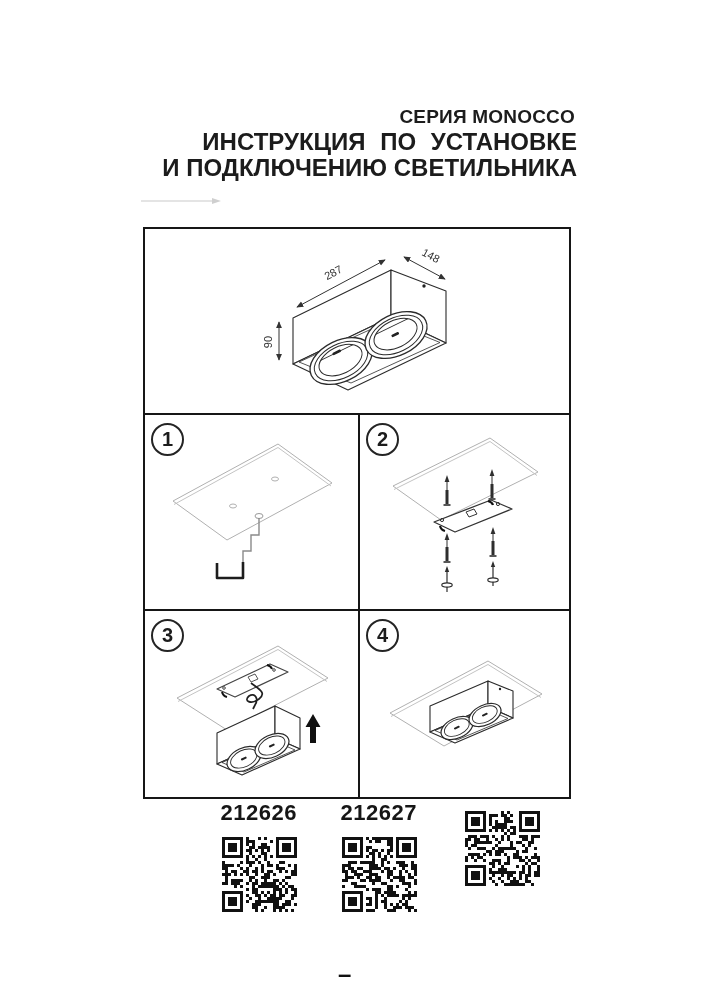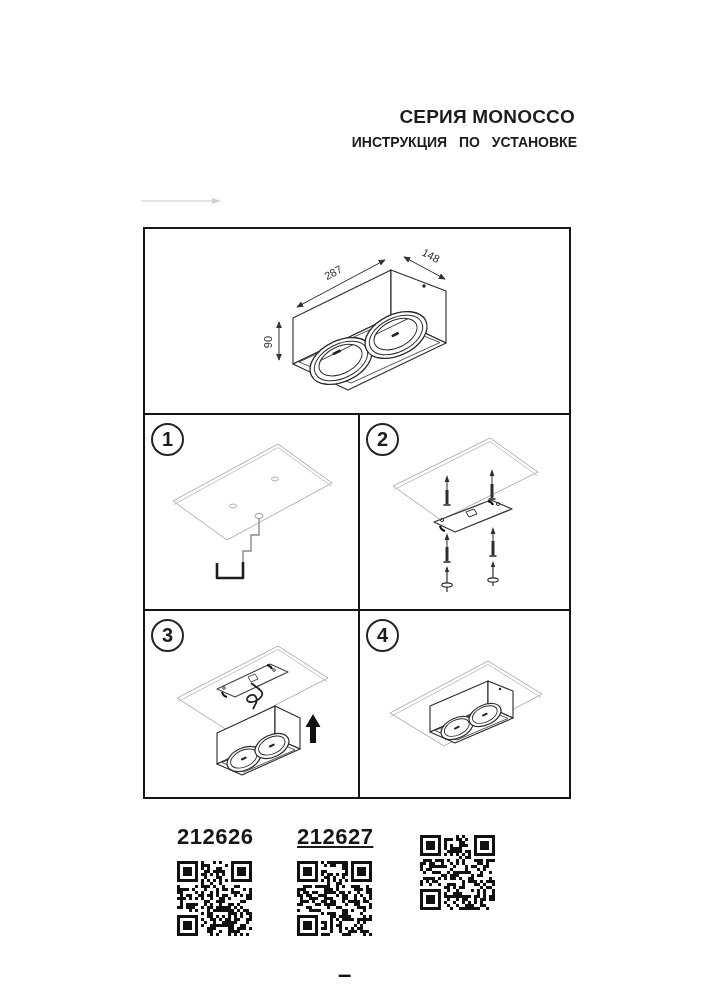--- a/index.html
+++ b/index.html
@@ -11,21 +11,21 @@
   }
   
   .hdr {
     position: absolute; top: 55px; right: 132px;
     text-align: right; font-weight: 700; font-size: 19px; line-height: 27px;
     letter-spacing: 0.2px;
     margin-top: 48px;
   }
   .ttl {
     position: absolute; top: 129px; right: 130px;
-    text-align: right; font-weight: 700; font-size: 14px; line-height: 26px;
+    text-align: right; font-weight: 700; font-size: 24px; line-height: 26px;
   }
   .ttl .l1 { word-spacing: 8px; }
 
   
   .artifact { position: absolute; left: 140px; top: 196px; }
 
   
   .figure {
     position: absolute; left: 143px; top: 227px;
     width: 428px; height: 572px;
@@ -40,45 +40,46 @@
   .panel svg.illus { position: absolute; inset: 0; width: 100%; height: 100%; }
   .badge {
     position: absolute; left: 6px; top: 8px; width: 33px; height: 33px;
     border: 2px solid #242424; border-radius: 50%;
     display: flex; align-items: center; justify-content: center;
     font-size: 20px; font-weight: 700; background: #fff; z-index: 2;
   }
 
   
   .article {
-    position: absolute; top: 824px; width: 120px; text-align: left;
+    position: absolute; top: 800px; width: 120px; text-align: right;
   }
   .article .code { font-size: 22px; font-weight: 700; letter-spacing: 0.5px; color: #161616; }
   .article svg.qr { margin-top: 11px; display: inline-block; }
   .article.a0 { left: 177px; }
-  .article.a1 { left: 297px; text-decoration: underline; }
+  .article.a1 { left: 297px; }
   .article.a2 { left: 420px; }
 
   .page-dash {
     position: absolute; left: 338px; top: 960px;
     font-size: 24px; font-weight: 700; color: #111;
   }
 
   
   svg text { font-family: "Liberation Sans", sans-serif; }
 </style>
 </head>
 <body>
 
 <div class="hdr">
   <div>СЕРИЯ MONOCCO</div>
 </div>
 
 <div class="ttl">
   <div class="l1">ИНСТРУКЦИЯ ПО УСТАНОВКЕ</div>
+  <div class="l2">И ПОДКЛЮЧЕНИЮ СВЕТИЛЬНИКА</div>
 </div>
 
 <svg class="artifact" width="84" height="10">
   <line x1="1" y1="5" x2="73" y2="5" stroke="#c9c9c9" stroke-width="1.2"></line>
   <polygon points="72,2 81,5 72,8" fill="#cfcfcf"></polygon>
 </svg>
 
 <div class="figure">
 
   <div class="panel main">

